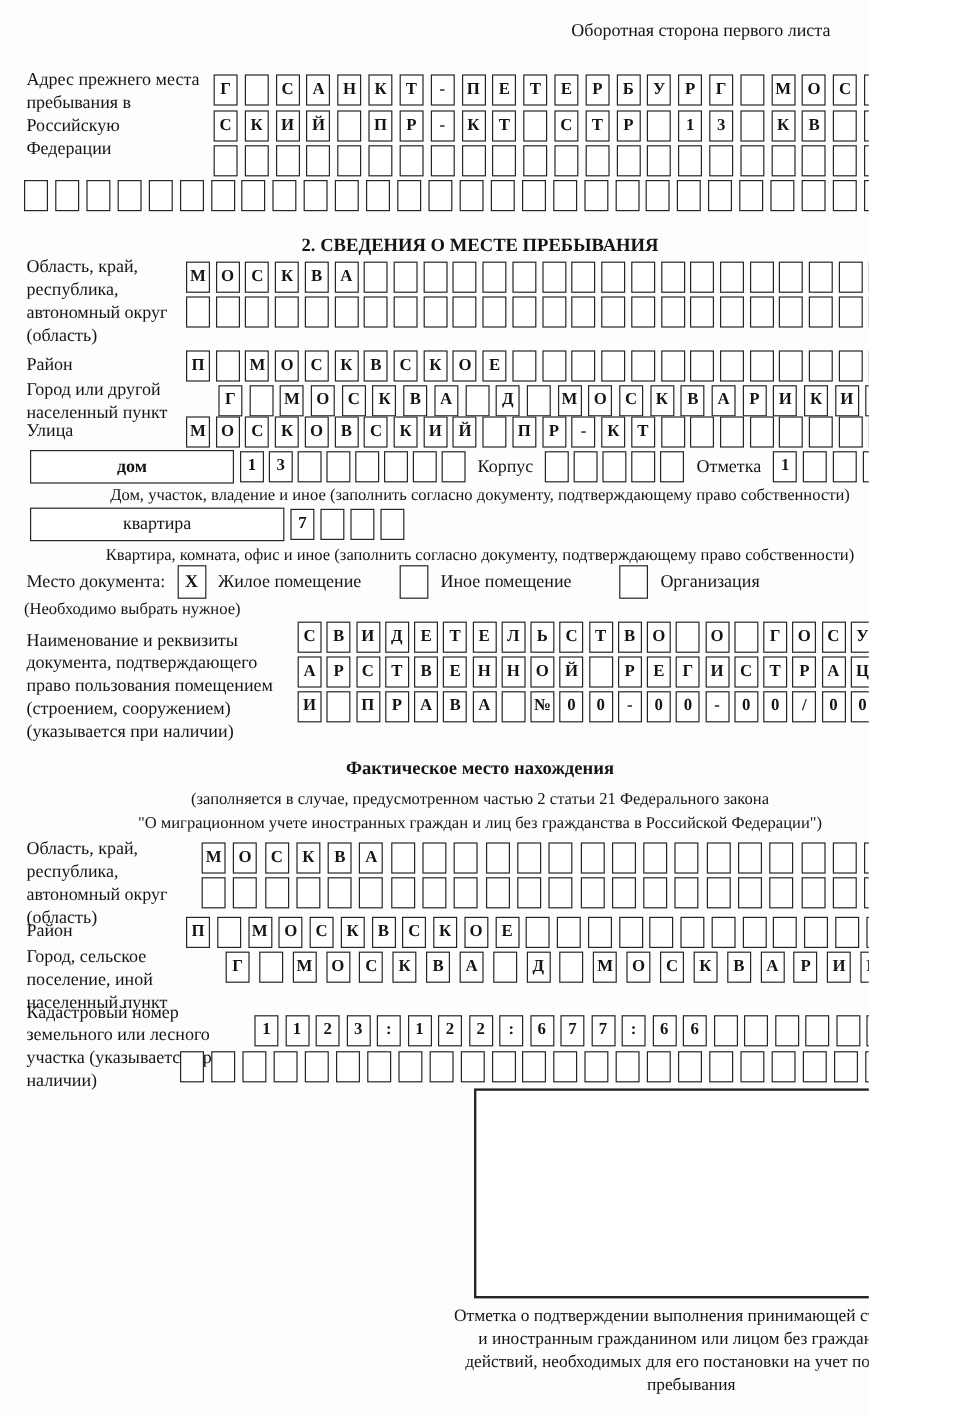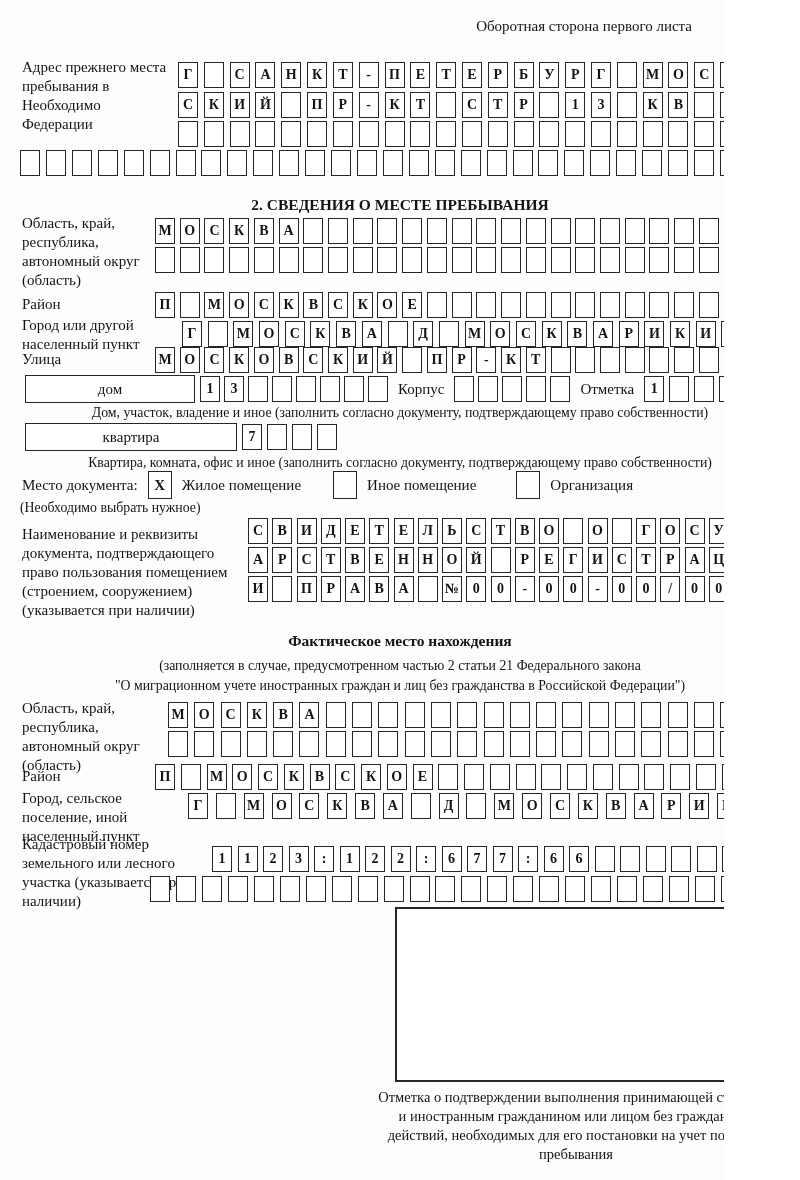--- a/index.html
+++ b/index.html
@@ -39,21 +39,21 @@
   }
   .stampbox{box-sizing:border-box;border:2px solid #262626;background:#fff;}
 </style>
 </head>
 <body>
 
 <div class="page">
 
   <div class="abs" style="top:18px;right:32px;font-size:15px;">Оборотная сторона первого листа</div>
 
-  <div class="abs lbl" style="left:22px;top:58px;width:152px;">Адрес прежнего места пребывания в Необходимо Федерации</div>
+  <div class="abs lbl" style="left:22px;top:58px;width:152px;">Адрес прежнего места пребывания в Российскую Федерации</div>
   <div class="abs cells" style="left:178px;top:62px;width:614px;">
       <span class="cell">Г</span>
       <span class="cell"></span>
       <span class="cell">С</span>
       <span class="cell">А</span>
       <span class="cell">Н</span>
       <span class="cell">К</span>
       <span class="cell">Т</span>
       <span class="cell">-</span>
       <span class="cell">П</span>
@@ -300,21 +300,21 @@
       <span class="cell"></span>
       <span class="cell"></span>
       <span class="cell"></span>
       <span class="cell"></span>
       <span class="cell"></span>
       <span class="cell"></span>
       <span class="cell"></span>
     </div>
 
   <div class="abs inlinerow" style="left:25px;top:375px;">
-    <div class="widebox" style="width:170px;">дом</div>
+    <div class="widebox" style="width:170px;font-weight:bold;">дом</div>
     <div class="cells" style="width:188px;">
         <span class="cell">1</span>
         <span class="cell">3</span>
         <span class="cell"></span>
         <span class="cell"></span>
         <span class="cell"></span>
         <span class="cell"></span>
         <span class="cell"></span>
         <span class="cell"></span>
       </div>

